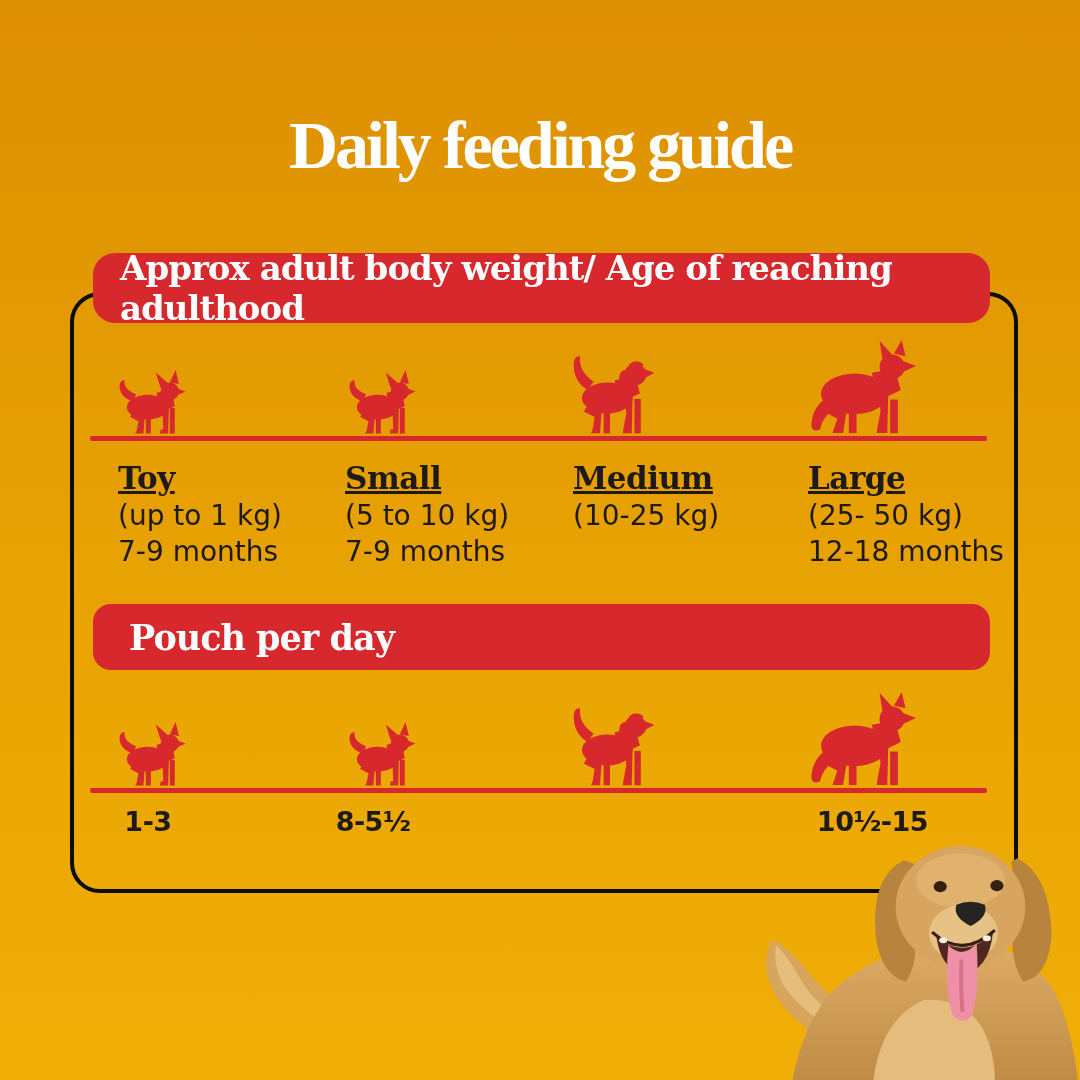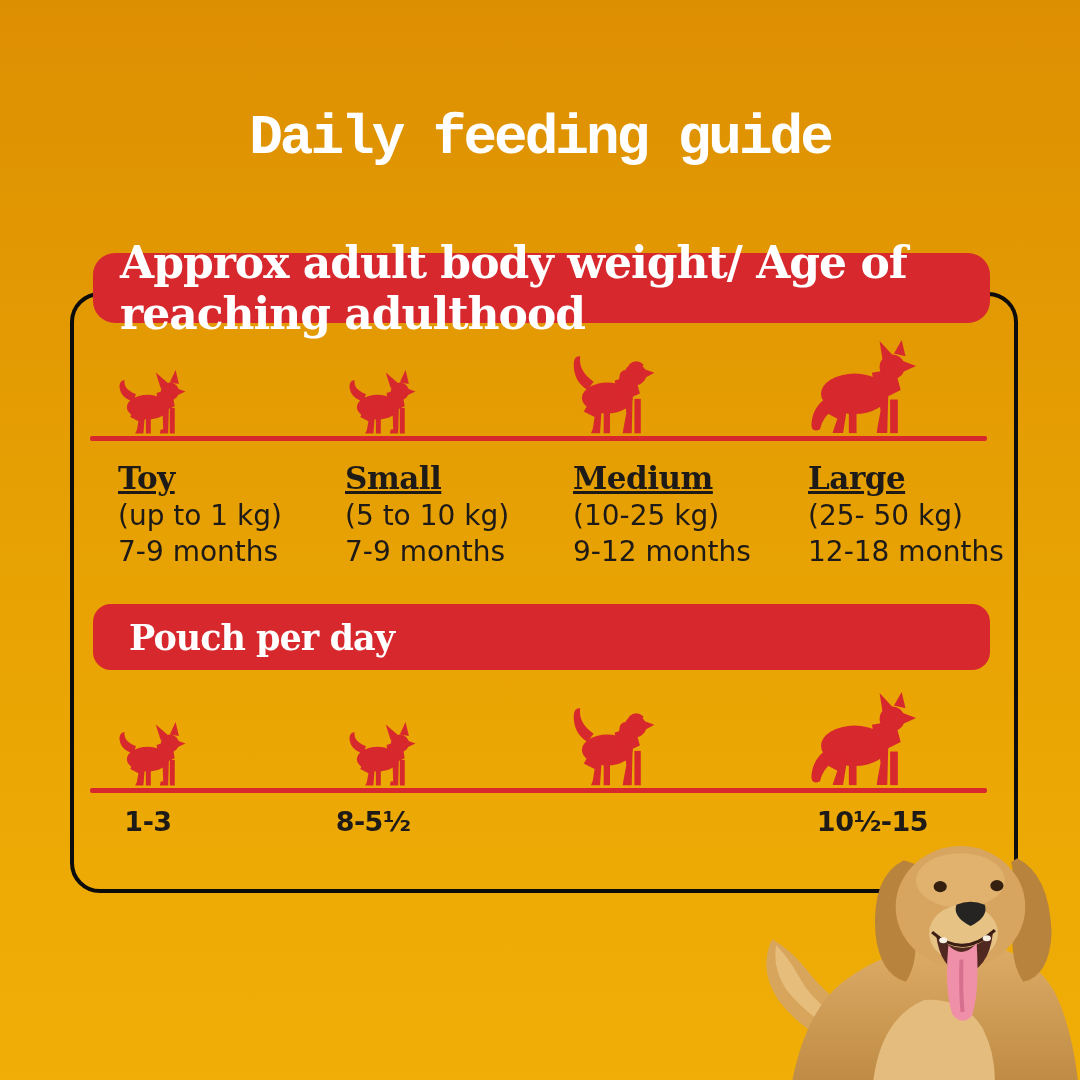--- a/index.html
+++ b/index.html
@@ -4,34 +4,34 @@
 <style>
   html,body{margin:0;padding:0;background:#888;}
   .stage{
     position:relative;width:1080px;height:1080px;overflow:hidden;
     background:linear-gradient(180deg,#dd8f02 0%,#e8a303 55%,#f1ae06 100%);
     font-family:"DejaVu Sans",sans-serif;
   }
   .title{
     position:absolute;left:0;right:0;top:108px;margin:0;
     text-align:center;color:#ffffff;
-    font-family:Liberation Mono, monospace;font-weight:bold;
-    font-size:56px;letter-spacing:-3px;line-height:1.1;
+    font-family:Liberation Serif, serif;font-weight:bold;
+    font-size:68px;letter-spacing:-3px;line-height:1.1;
   }
   .panel{
     position:absolute;left:70px;top:292px;width:940px;height:593px;
     border:4px solid #0c0c0c;border-radius:30px;z-index:1;
   }
   .banner{
     position:absolute;left:93px;width:897px;background:#d7282e;
     border-radius:18px;z-index:2;color:#ffffff;
     font-family:"DejaVu Serif",serif;font-weight:bold;
     display:flex;align-items:center;padding-left:27px;box-sizing:border-box;
   }
-  .banner-weight{top:253px;height:70px;font-size:44px;letter-spacing:-1px;border-radius:22px;}
+  .banner-weight{top:253px;height:70px;font-size:34px;letter-spacing:-1px;border-radius:22px;}
   .banner-pouch{top:604px;height:66px;font-size:35px;letter-spacing:-1px;padding-left:36px;}
   .baseline{
     position:absolute;left:90px;width:897px;height:5px;background:#d7282e;z-index:2;border-radius:2px;
   }
   .line-1{top:436px;} .line-2{top:788px;}
   .dog{position:absolute;color:#d7282e;z-index:2;}
   .size-col{
     position:absolute;z-index:2;color:#1d1a17;width:230px;
   }
   .size-name{
@@ -128,21 +128,20 @@
     <div class="size-detail">7-9 months</div>
   </div>
   <div class="size-col" style="left:345px;top:458px">
     <div class="size-name">Small</div>
     <div class="size-detail">(5 to 10 kg)</div>
     <div class="size-detail">7-9 months</div>
   </div>
   <div class="size-col" style="left:573px;top:458px">
     <div class="size-name">Medium</div>
     <div class="size-detail">(10-25 kg)</div>
-    <div class="size-detail">9-12 months</div>
   </div>
   <div class="size-col" style="left:808px;top:458px">
     <div class="size-name">Large</div>
     <div class="size-detail">(25- 50 kg)</div>
     <div class="size-detail">12-18 months</div>
   </div>
 
   <div class="banner banner-pouch">
     <span>Pouch per day</span>
   </div>

